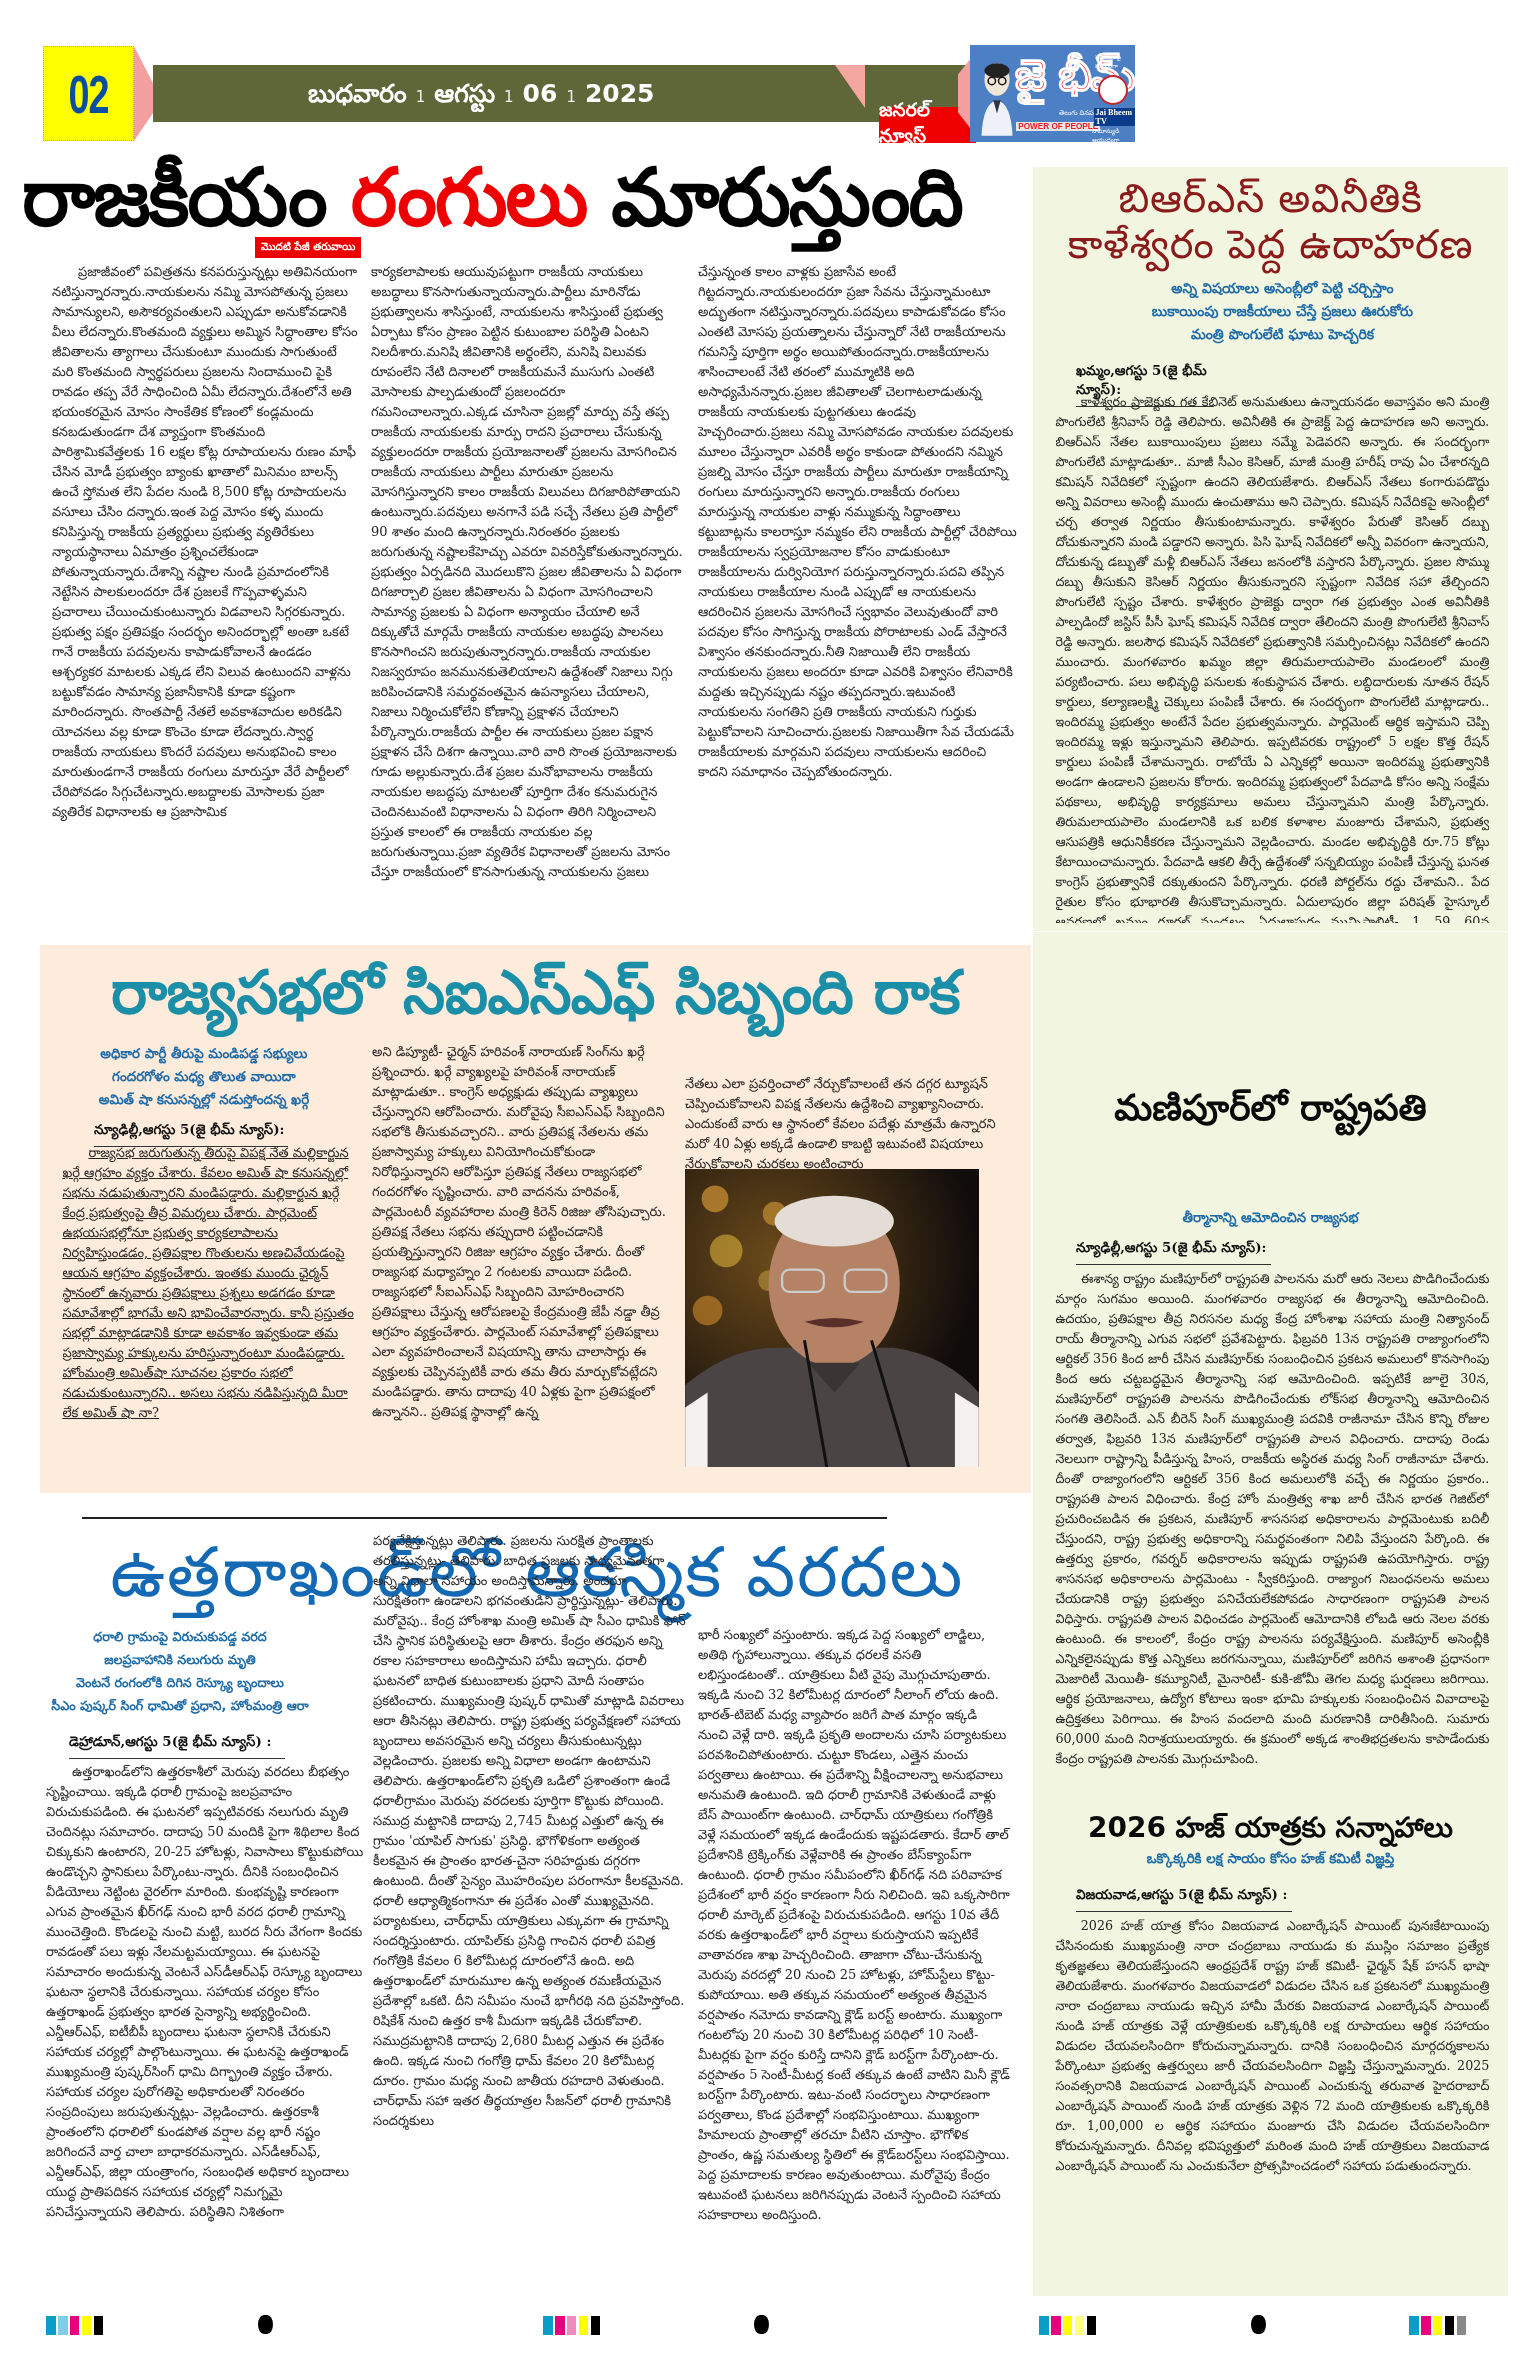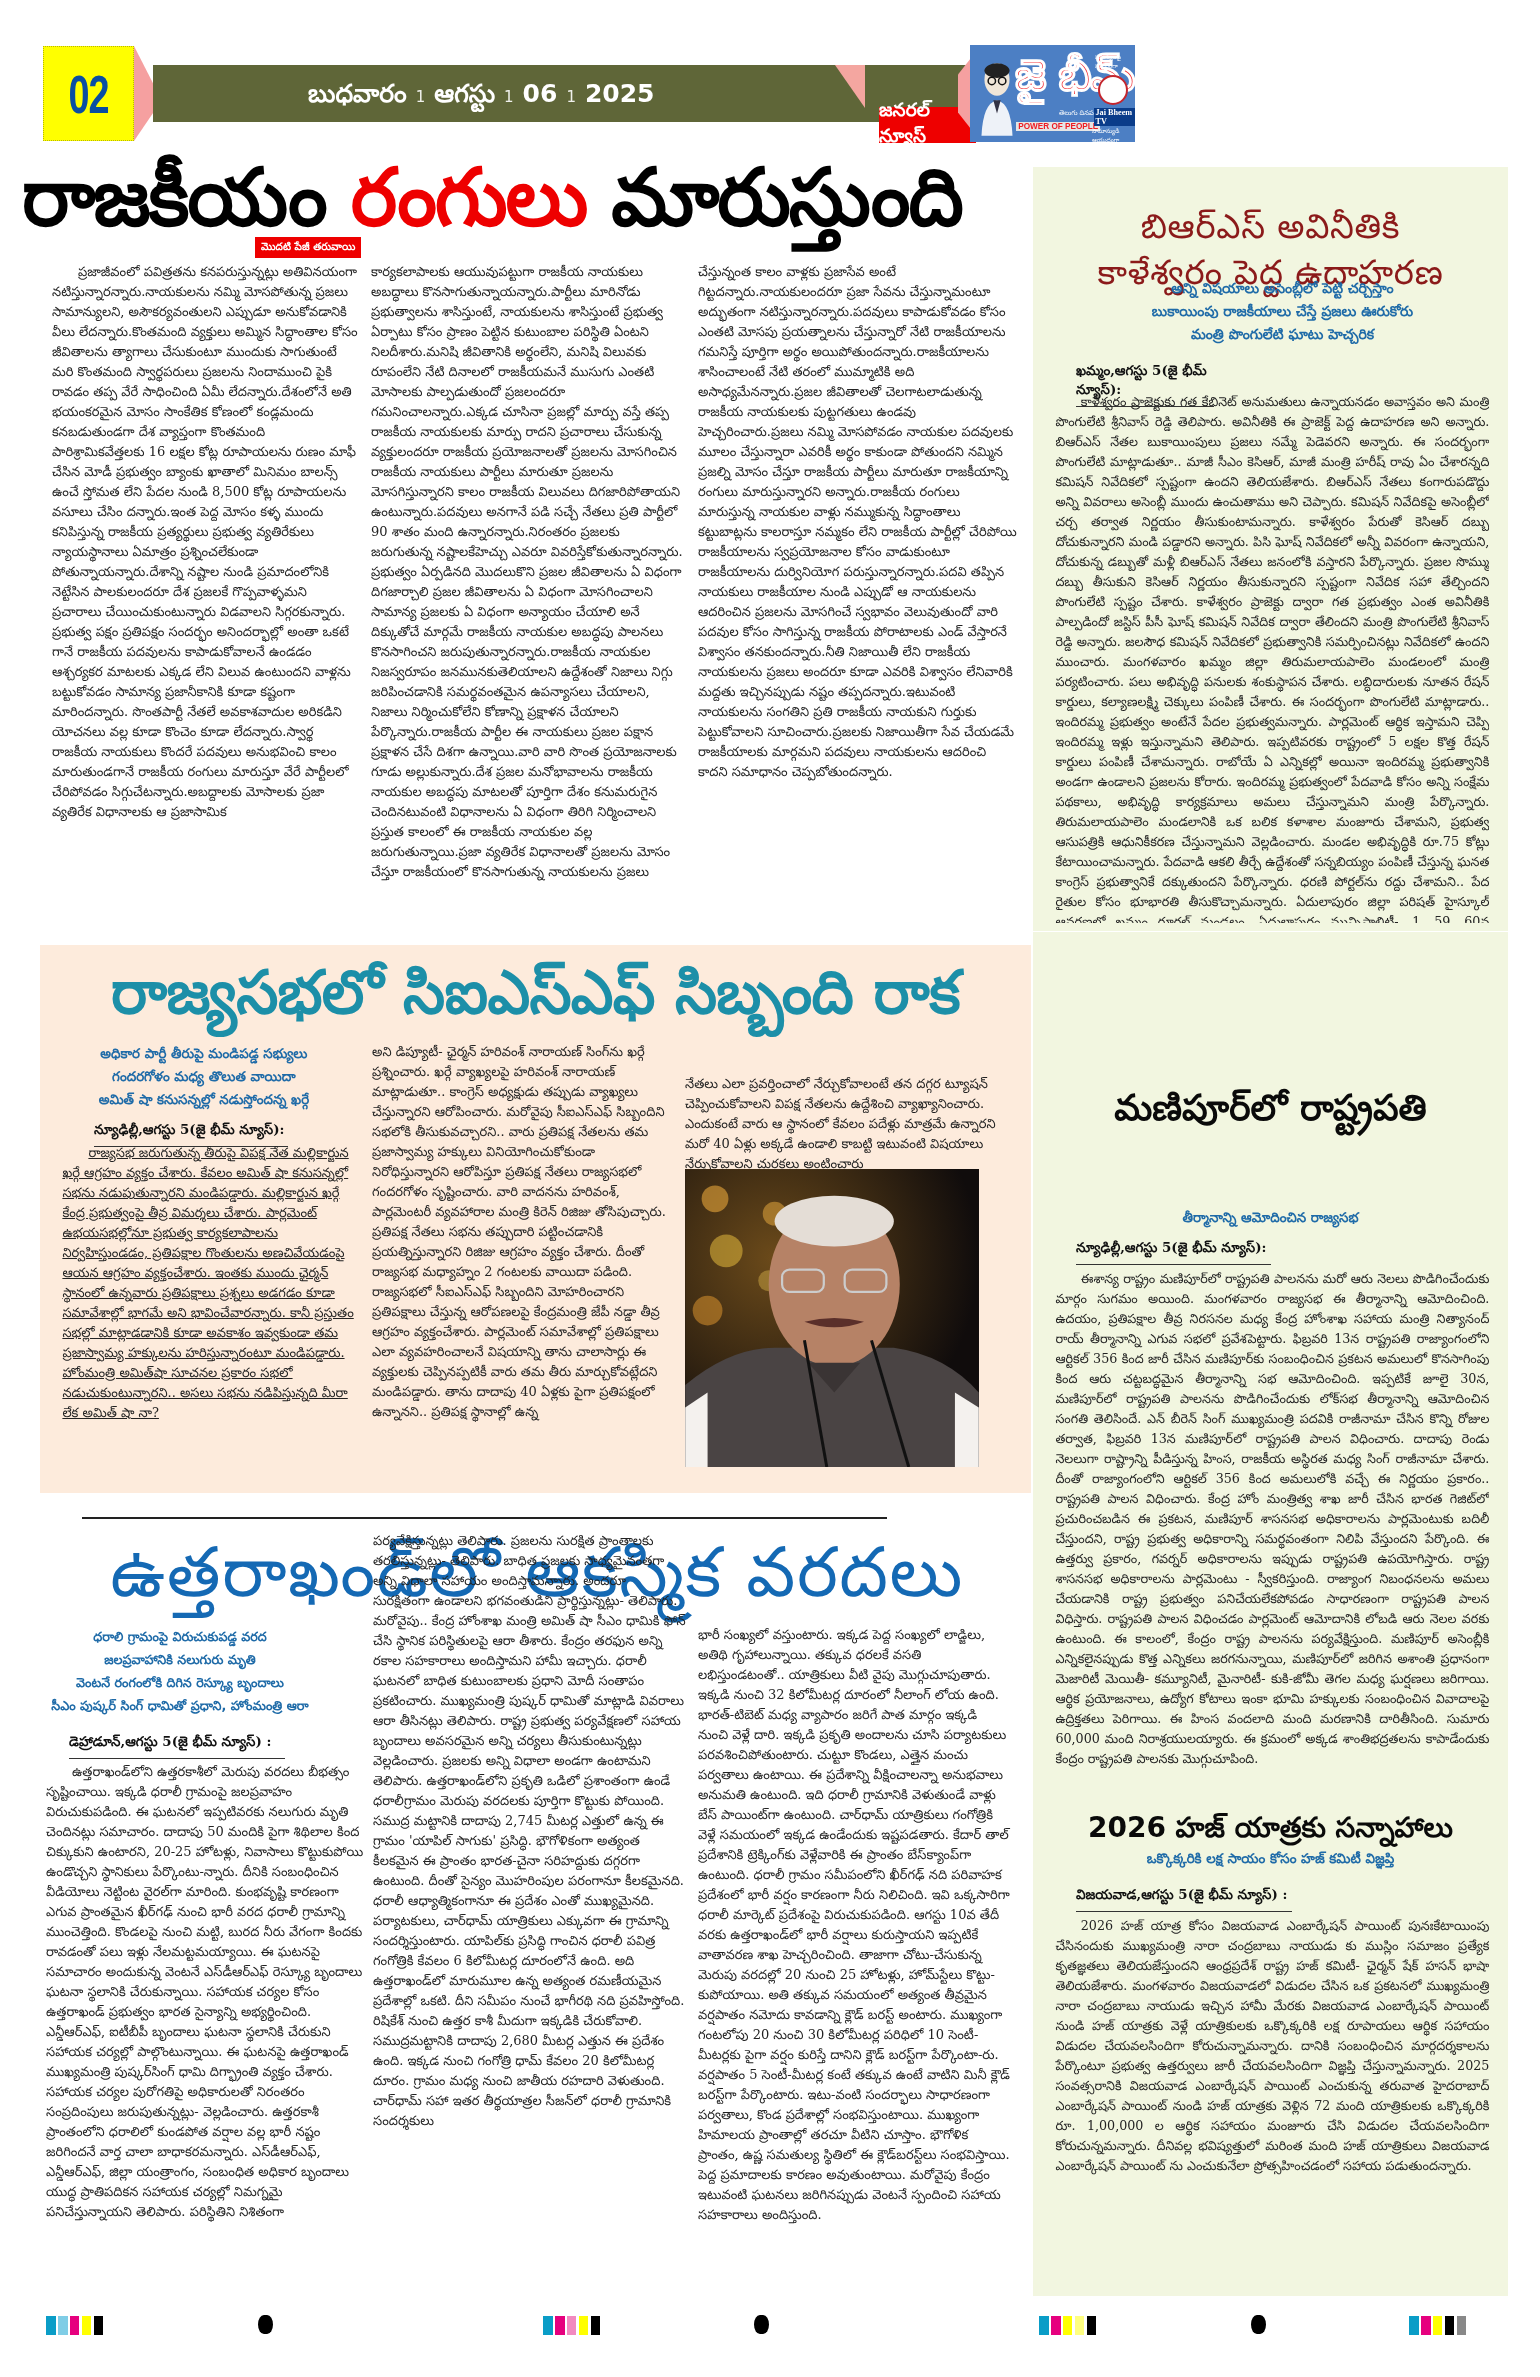--- a/index.html
+++ b/index.html
@@ -47,21 +47,21 @@
   .continued-tag { position: absolute; left: 255px; top: 237px; background: #ee0000; color: #fff;
                    font-size: 10.4px; font-weight: 700; padding: 3px 6px; }
 
   .col-text { position: absolute; font-family: "DejaVu Serif", serif; font-size: 13px; line-height: 20px; color: #222; text-align: left; }
   .col-text p { text-indent: 2em; }
   .col-text.justify { text-align: justify; }
 
   
   .brs-box { position: absolute; left: 1033px; top: 167px; width: 475px; height: 764px; background: #f2f6e0; }
   .brs-headline { position: absolute; left: 0; top: 7.5px; width: 475px; text-align: center; color: #8b1a1a;
-                  font-family: "DejaVu Serif", serif; font-size: 34px; line-height: 46px; font-weight: 400; letter-spacing: 0.7px; margin-top: 28px; }
+                  font-family: "DejaVu Serif", serif; font-size: 40px; line-height: 46px; font-weight: 400; letter-spacing: 0.7px; }
   .subhead { position: absolute; text-align: center; color: #1f6ba8; font-weight: 700; font-size: 14px; line-height: 23px;
              font-family: "DejaVu Sans", sans-serif; }
   .dateline { position: absolute; font-family: "DejaVu Serif", serif; font-weight: 700; font-size: 13.4px; padding-bottom: 6px;
               border-bottom: 0.7px solid #333; }
 
   
   .rs-box { position: absolute; left: 40px; top: 945px; width: 991px; height: 548px; background: #fdebdc; }
   .rs-headline { position: absolute; left: 0; top: 10.4px; width: 991px; text-align: center; color: #1c8fa8;
                  font-weight: 900; font-size: 60px; line-height: 75px; font-family: "DejaVu Sans", sans-serif; letter-spacing: -0.7px; }
   .khar-photo { position: absolute; left: 645px; top: 224px; width: 294px; height: 298px; background: #1a1414; overflow: hidden; }

